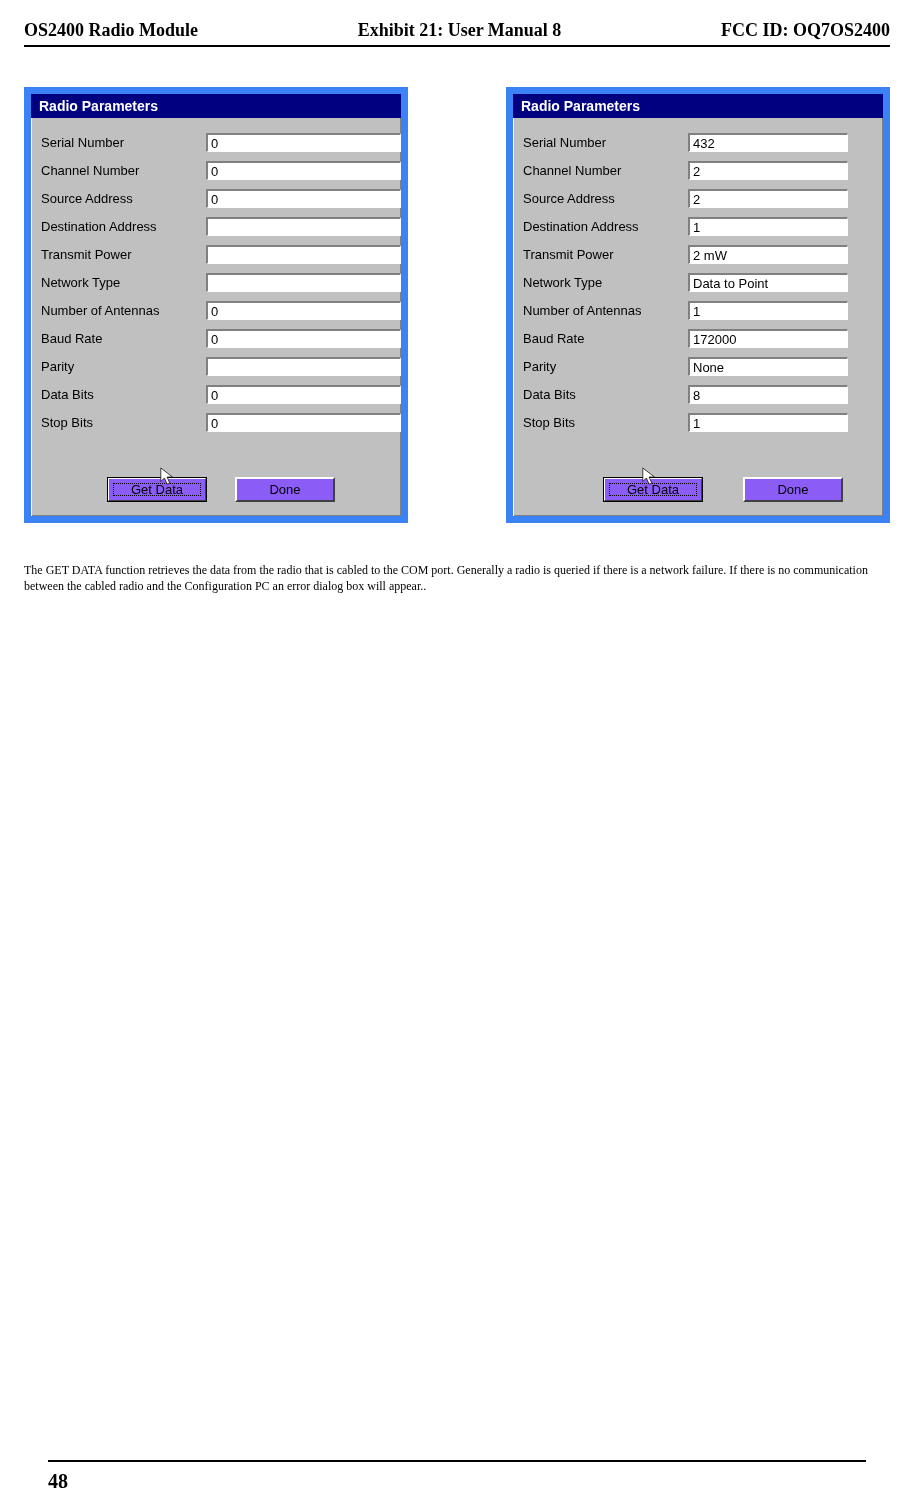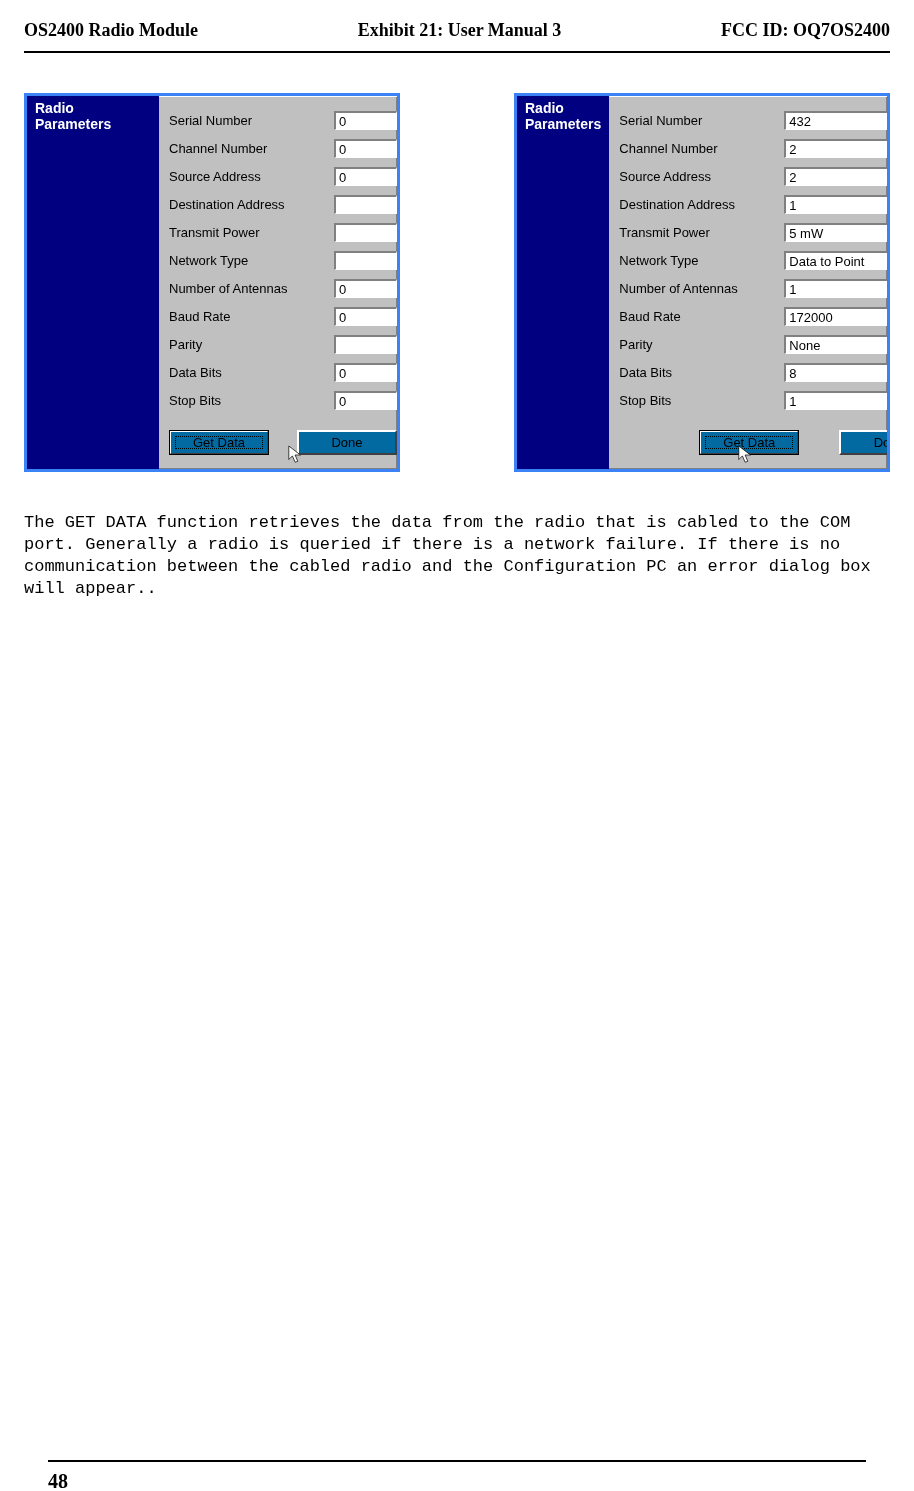--- a/index.html
+++ b/index.html
@@ -8,36 +8,36 @@
     font-family: "Times New Roman", Times, serif;
     background: #ffffff;
     color: #000000;
     width: 866px;
   }
   .doc-header {
     display: flex;
     justify-content: space-between;
     font-weight: bold;
     font-size: 18px;
-    padding-bottom: 10px;
+    padding-bottom: 4px;
     border-bottom: 2px solid #000;
     margin-bottom: 40px;
   }
   .dialogs-row {
     display: flex;
     justify-content: space-between;
     gap: 40px;
     margin-bottom: 40px;
   }
   .dialog {
     background: #c0c0c0;
-    border: 3px solid #3b82f6;
+    border: 7px solid #3b82f6;
     box-shadow: 1px 1px 0 #fff inset, -1px -1px 0 #808080 inset;
     display: flex;
-    flex-direction: row;
+    flex-direction: column;
     flex: 0 0 auto;
   }
   .dialog.left { width: 370px; }
   .dialog.right { width: 370px; }
   .dialog-title {
     background: #000080;
     color: #ffffff;
     font-family: "MS Sans Serif", Tahoma, Arial, sans-serif;
     font-weight: bold;
     font-size: 14px;
@@ -76,30 +76,31 @@
   .button-row {
     display: flex;
     justify-content: center;
     gap: 28px;
     margin-top: 16px;
     position: relative;
   }
   .win-button {
     font-family: "MS Sans Serif", Tahoma, Arial, sans-serif;
     font-size: 13px;
-    background: #0369a1;
+    background: #8b5cf6;
     border-top: 2px solid #ffffff;
     border-left: 2px solid #ffffff;
     border-right: 2px solid #404040;
     border-bottom: 2px solid #404040;
     padding: 3px 0;
     width: 96px;
     text-align: center;
     cursor: pointer;
     position: relative;
+    margin-top: 25px;
   }
   .win-button.focus {
     outline: 1px solid #000;
     outline-offset: -1px;
   }
   .win-button.focus::after {
     content: "";
     position: absolute;
     left: 4px; right: 4px; top: 4px; bottom: 4px;
     border: 1px dotted #000;
@@ -118,22 +119,22 @@
     stroke: #000000;
     stroke-width: 0.8;
   }
   .dialog.right .dialog-body .param-input { width: 160px; flex: 0 0 160px; }
   .dialog.right { overflow: hidden; }
   .dialog.right .button-row { justify-content: flex-start; padding-left: 80px; gap: 40px; }
   .dialog.right .win-button:last-child {
     
   }
   .body-text {
-    font-family: Liberation Mono, monospace;
-    font-size: 17px;
+    font-family: Liberation Serif, serif;
+    font-size: 12px;
     line-height: 1.3;
     margin-bottom: 12px;
   }
   .page-number {
     font-family: "Times New Roman", Times, serif;
     font-weight: bold;
     font-size: 20px;
     position: absolute;
     left: 24px;
     top: 1450px;
@@ -150,21 +151,21 @@
     min-height: 1460px;
   }
 </style>
 </head>
 <body>
 
 <div class="page">
 
   <div class="doc-header">
     <span>OS2400 Radio Module</span>
-    <span>Exhibit 21: User Manual 3</span>
+    <span>Exhibit 21: User Manual 8</span>
     <span>FCC ID: OQ7OS2400</span>
   </div>
 
   <div class="dialogs-row">
 
     <div class="dialog left">
       <div class="dialog-title">Radio Parameters</div>
       <div class="dialog-body">
         <div class="param-row">
           <div class="param-label">Serial Number</div>
@@ -236,21 +237,21 @@
         <div class="param-row">
           <div class="param-label">Source Address</div>
           <div class="param-input">2</div>
         </div>
         <div class="param-row">
           <div class="param-label">Destination Address</div>
           <div class="param-input">1</div>
         </div>
         <div class="param-row">
           <div class="param-label">Transmit Power</div>
-          <div class="param-input">5 mW</div>
+          <div class="param-input">2 mW</div>
         </div>
         <div class="param-row">
           <div class="param-label">Network Type</div>
           <div class="param-input">Data to Point</div>
         </div>
         <div class="param-row">
           <div class="param-label">Number of Antennas</div>
           <div class="param-input">1</div>
         </div>
         <div class="param-row">

